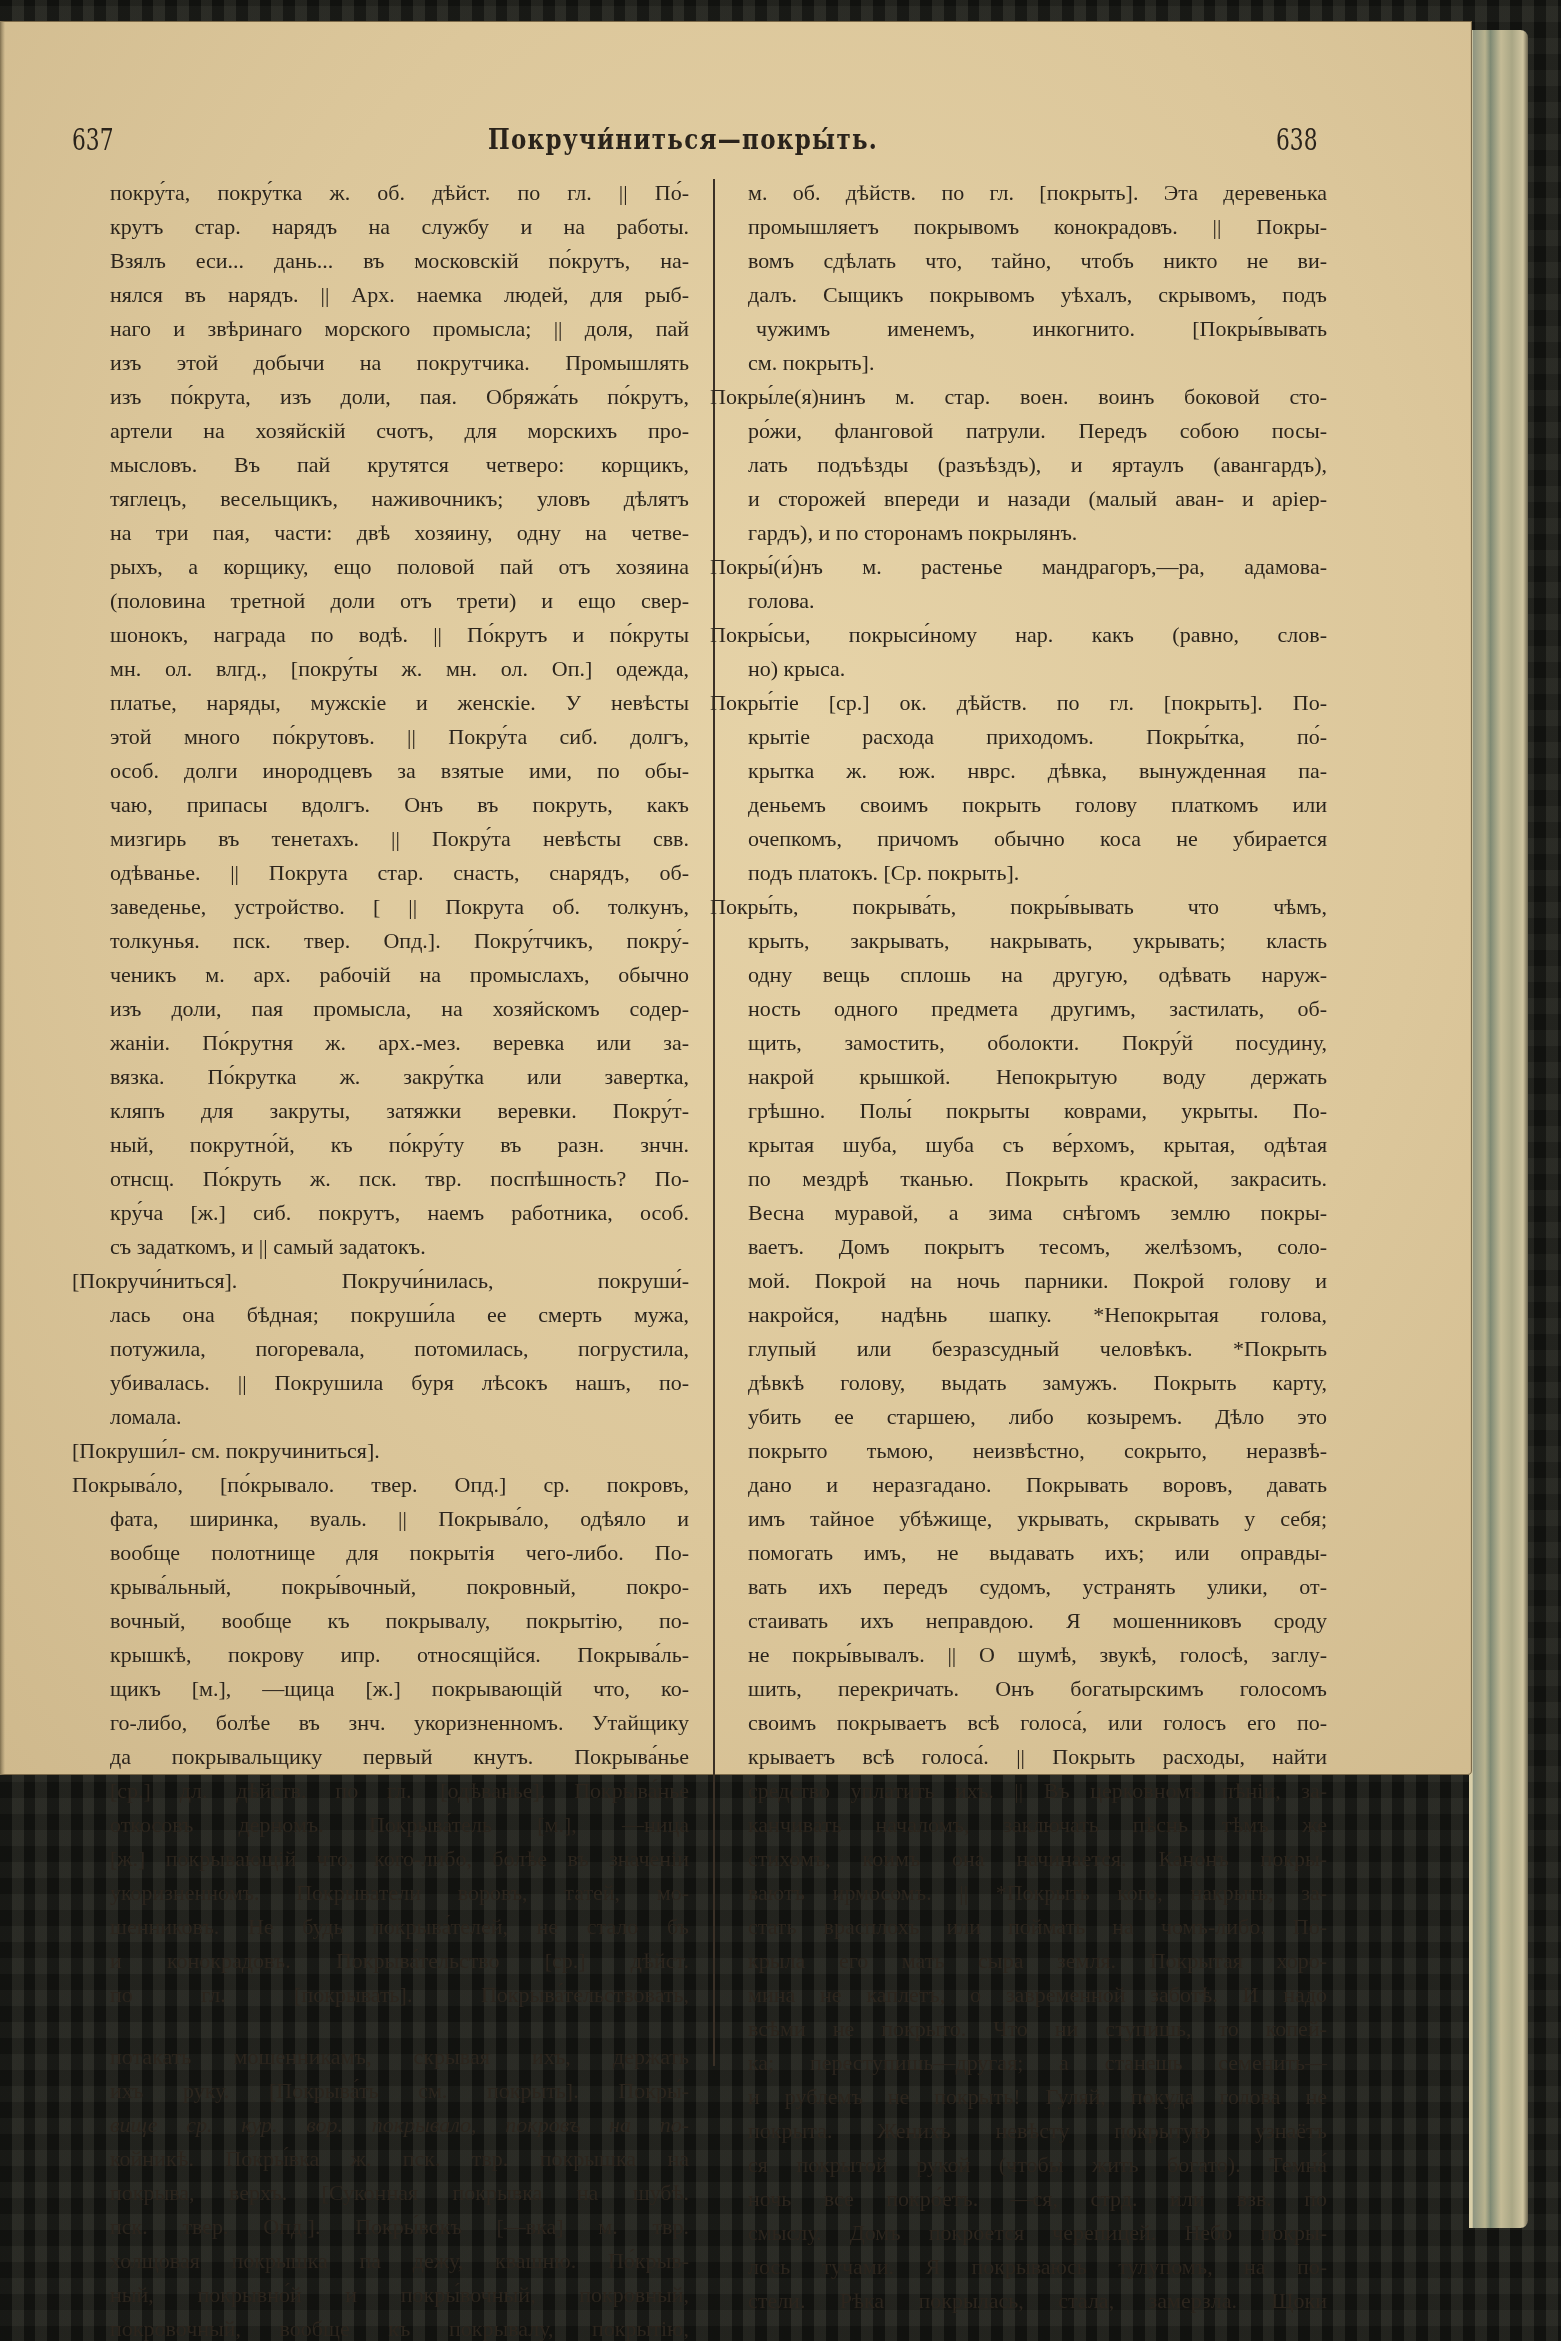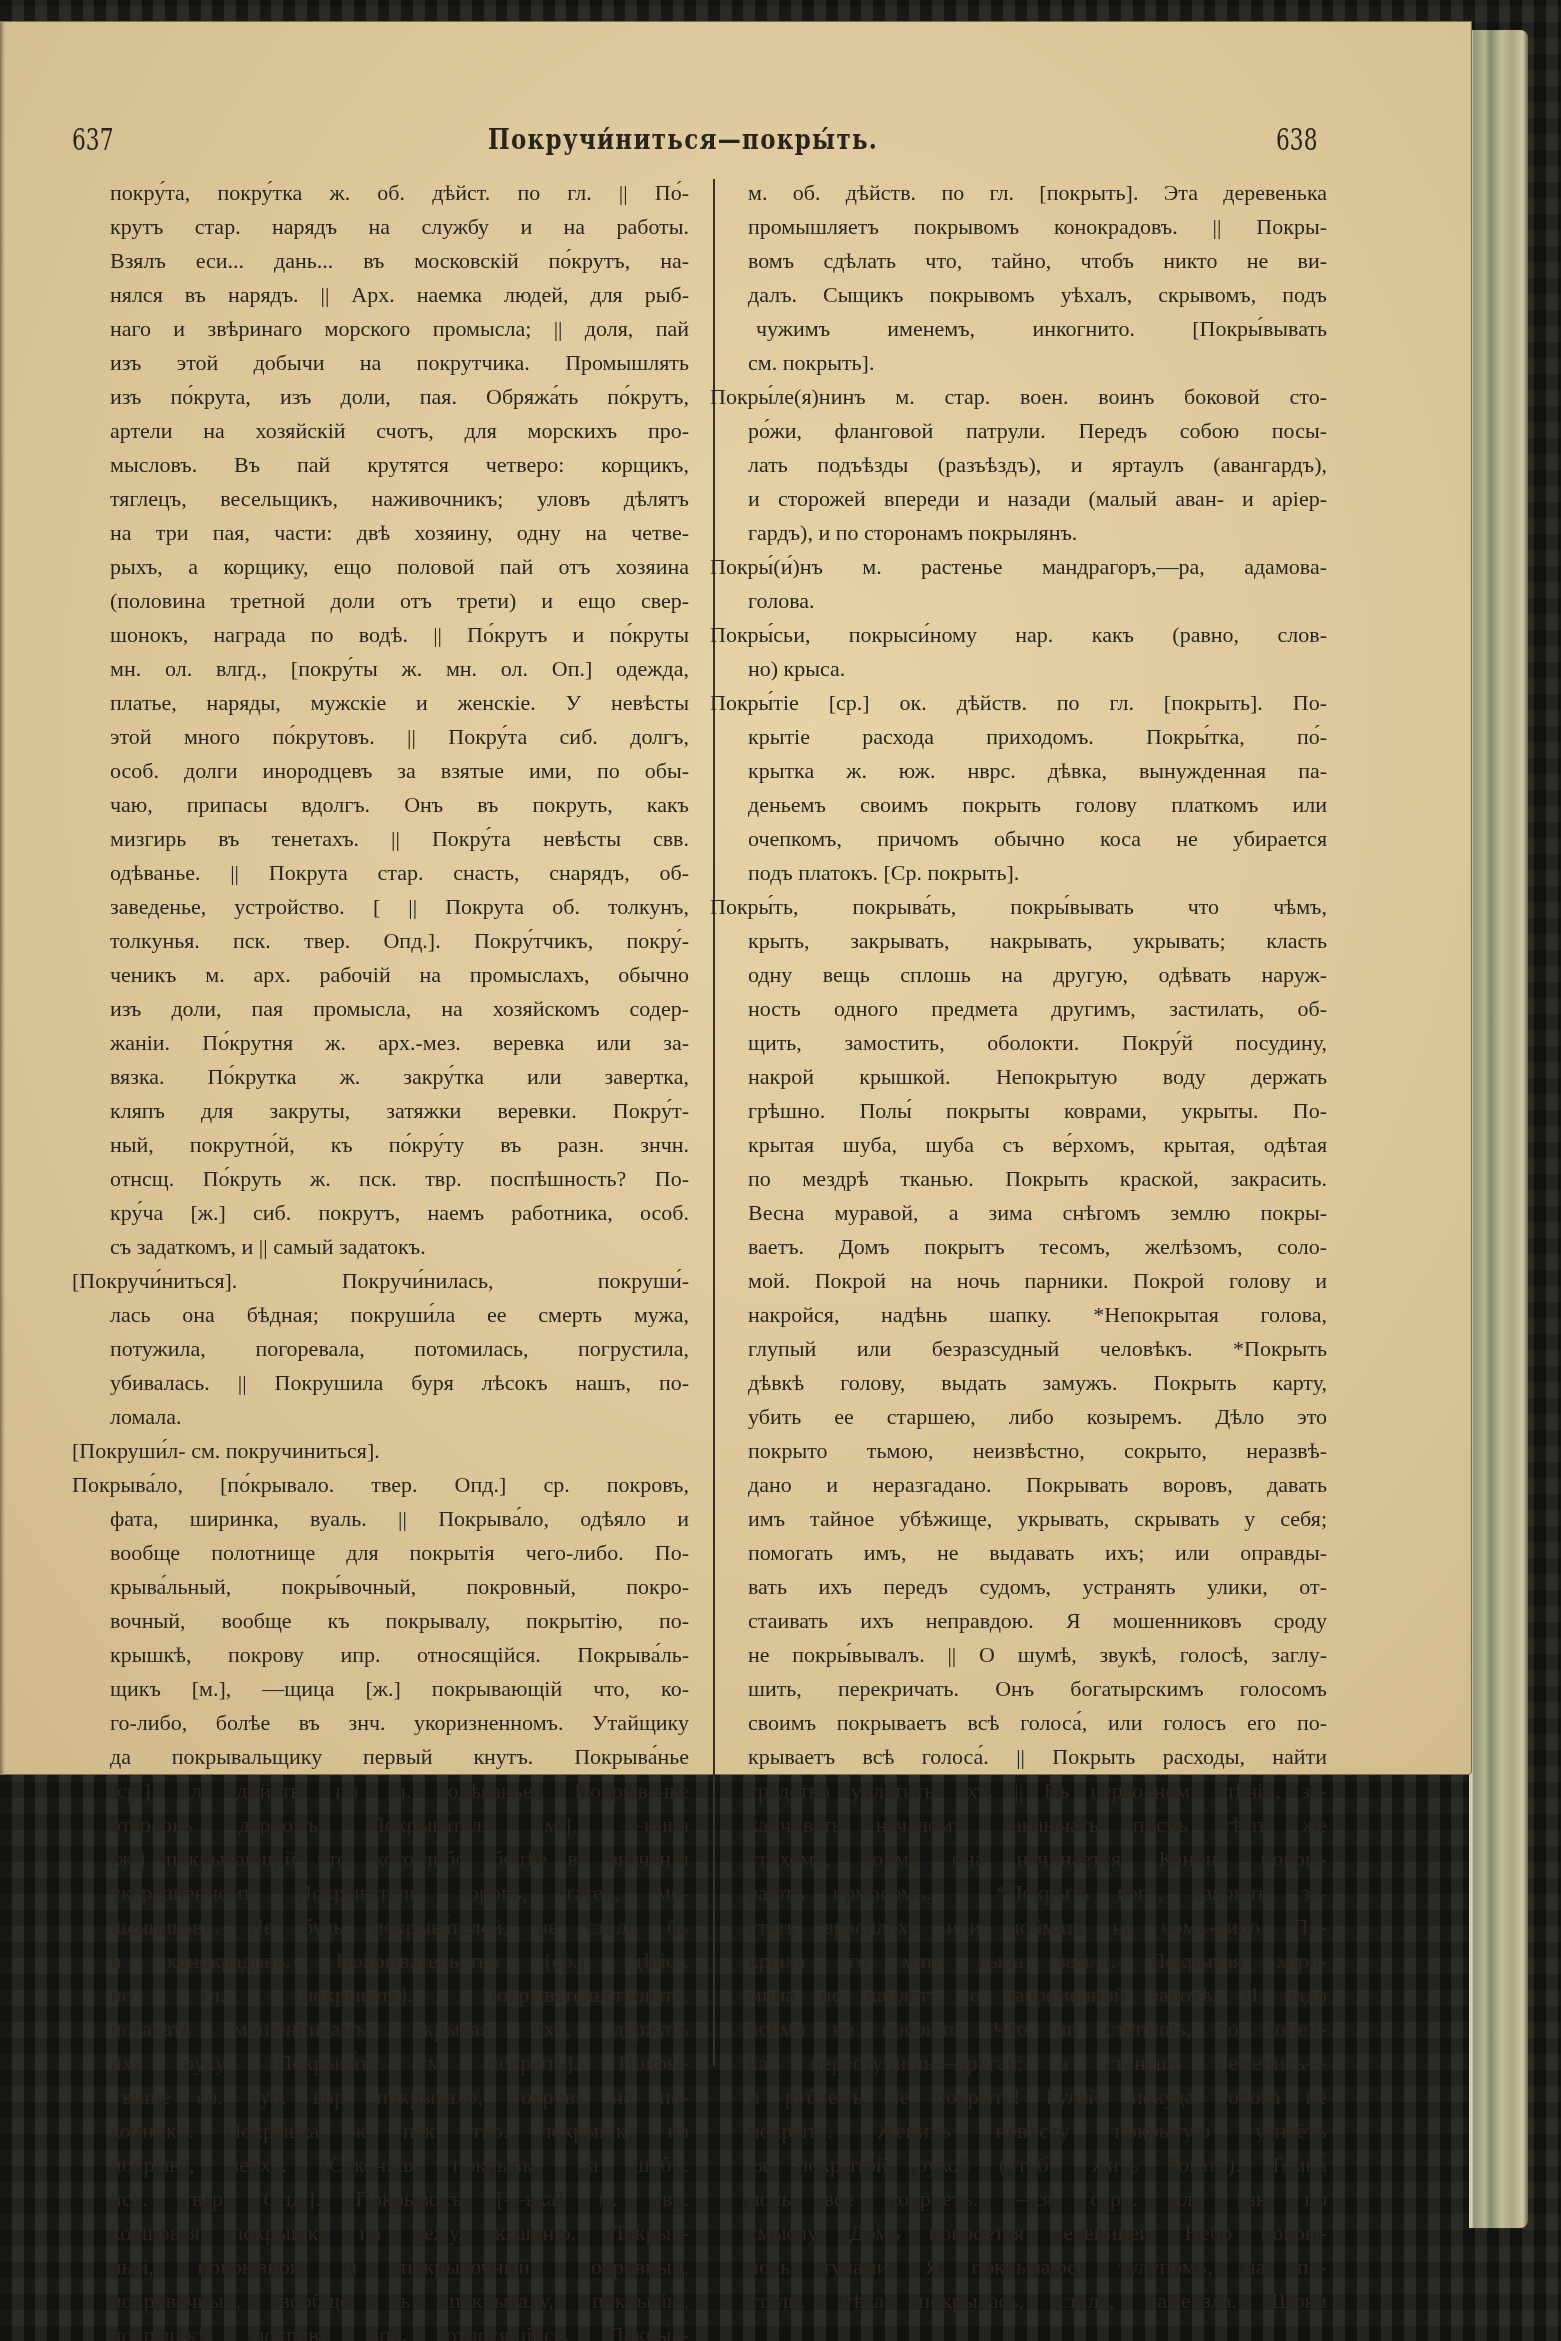--- a/index.html
+++ b/index.html
@@ -131,23 +131,23 @@
         <span class="line" style="margin-left: 0px;">щикъ [м.], —щица [ж.] покрывающій что, ко-</span>
         <span class="line" style="margin-left: 0px;">го-либо, болѣе въ знч. укоризненномъ. Утайщику</span>
         <span class="line" style="margin-left: 0px;">да покрывальщику первый кнутъ. Покрыва́нье</span>
         <span class="line" style="margin-left: 0px;">[ср.] дл. дѣйств. по гл. [одѣванье]. Покрыва́нье</span>
         <span class="line" style="margin-left: 0px;">откосовъ дерномъ. Покрыва́тель [м.], —ница</span>
         <span class="line" style="margin-left: 0px;">[ж.] покрывающій что, кого-либо, болѣе въ значеніи</span>
         <span class="line" style="margin-left: 0px;">укоризненномъ. Покрыватели воровъ, татей, мо-</span>
         <span class="line" style="margin-left: 0px;">шенниковъ. Не будь покрыва́телей, не стало бъ</span>
         <span class="line" style="margin-left: 0px;">и конокрадовъ. Покрыва́тельство [ср.] дѣйст.</span>
         <span class="line" style="margin-left: 0px;">по гл. [покрывать]. Покрыва́тельствовать,</span>
-        <span class="line" style="margin-left: 0px;">потакать мошенникамъ, скрывая ихъ, держать</span>
+        <span class="line" style="margin-left: 0px; margin-top: 28px;">потакать мошенникамъ, скрывая ихъ, держать</span>
         <span class="line" style="margin-left: 0px;">ихъ руку. [Покрыва́ть см. покрыть]. Покры́-</span>
-        <span class="line" style="margin-left: 12px;">вище ср. кур. вор. покрывало, покровъ на по-</span>
+        <span class="line" style="margin-left: 0px; font-style: italic;">вище ср. кур. вор. покрывало, покровъ на по-</span>
         <span class="line" style="margin-left: 0px;">койникѣ. Покры́вка ж. пск. твр. покрышка на</span>
         <span class="line" style="margin-left: 0px;">покрыва, верхъ. [Суконная покрывка на шубѣ.</span>
         <span class="line" style="margin-left: 0px;">пск. твер. Опд.]. Покры́вокъ [—вка] м. твр.</span>
         <span class="line" style="margin-left: 0px;">холщовая покрышка па дежу, квашню. По́крыв-</span>
         <span class="line" style="margin-left: 0px;">ный, покрывно́й и покры́вочный, покровный,</span>
         <span class="line" style="margin-left: 0px;">покровочный, вообще къ покрывалу, покрытію,</span>
         <span class="line" style="margin-left: 0px;">покрышкѣ, покро́ву ипр. относящійся. Покры́в-</span>
       </div>
     </div>
   <div class="column right" id="col-right">

